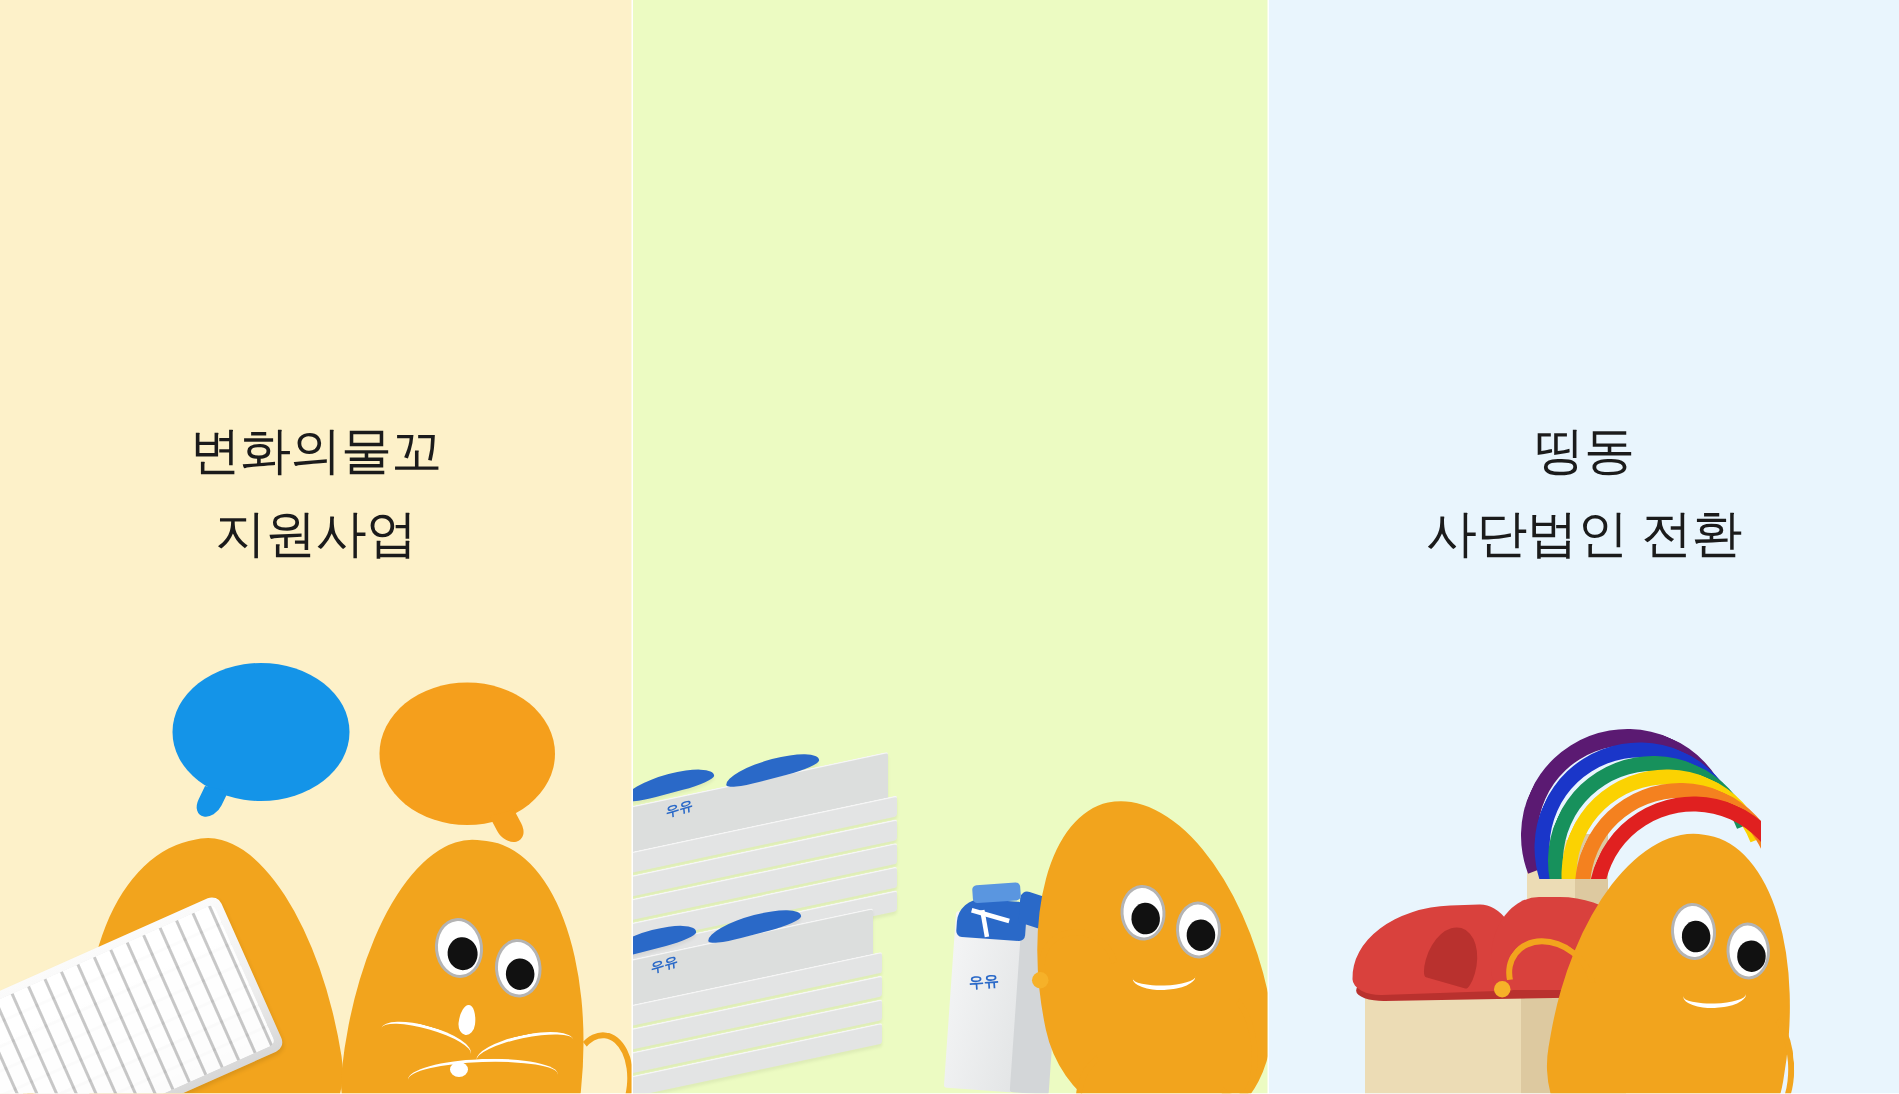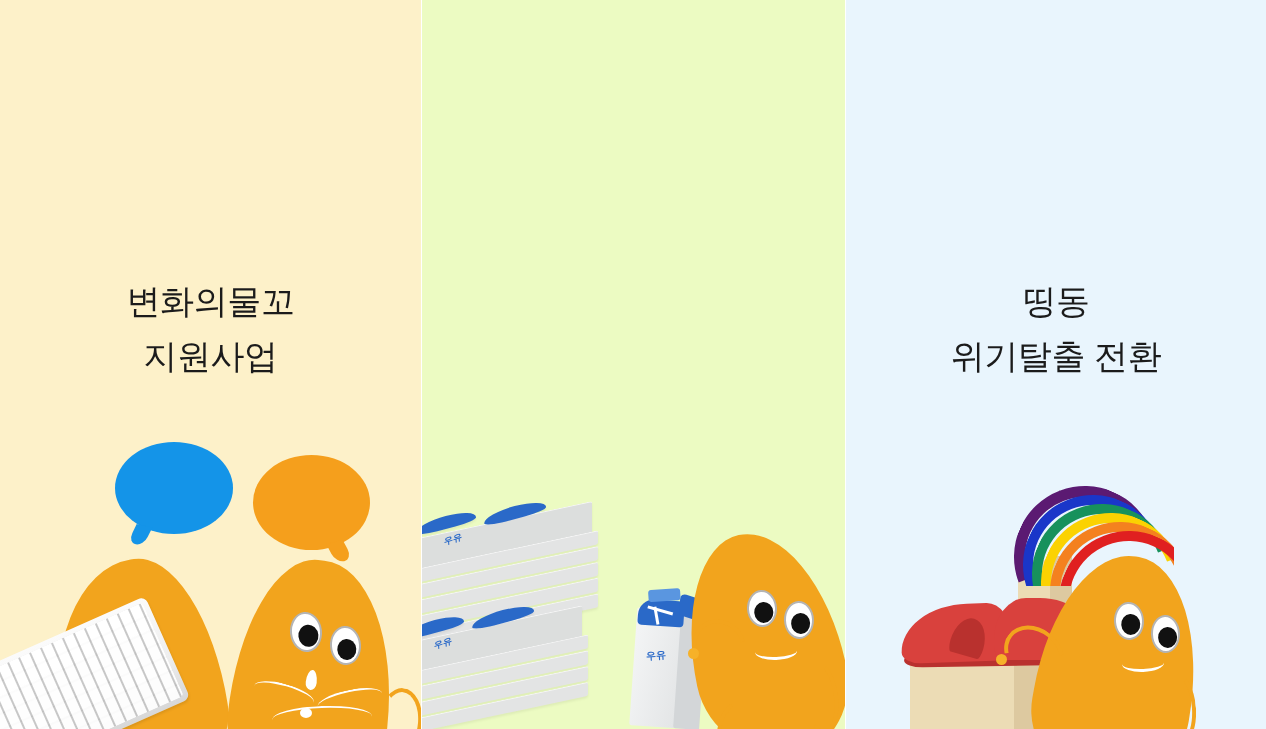--- a/index.html
+++ b/index.html
@@ -444,16 +444,16 @@
         <span class="pupil" style="left:5px; top:10px; width:19px; height:21px;"></span>
       </div>
       <div class="smile" style="left:276px; top:655px; width:42px; transform:rotate(-2deg);"></div>
       <div class="arm" style="left:156px; top:628px; width:56px; height:44px; border-color:#f2a41d transparent transparent #f2a41d; transform:rotate(38deg);"></div>
       <div class="arm-dot" style="left:150px; top:654px;"></div>
       <div class="leg" style="left:312px; top:672px; width:30px; height:66px; border-color:transparent #f2a41d #f2a41d transparent; transform:rotate(-4deg);"></div>
 
     </div>
 
     <h2 class="panel-title">띵동
-위기탈출 전환</h2>
+사단법인 전환</h2>
   </section>
 
 </div>
 
 </body></html>

